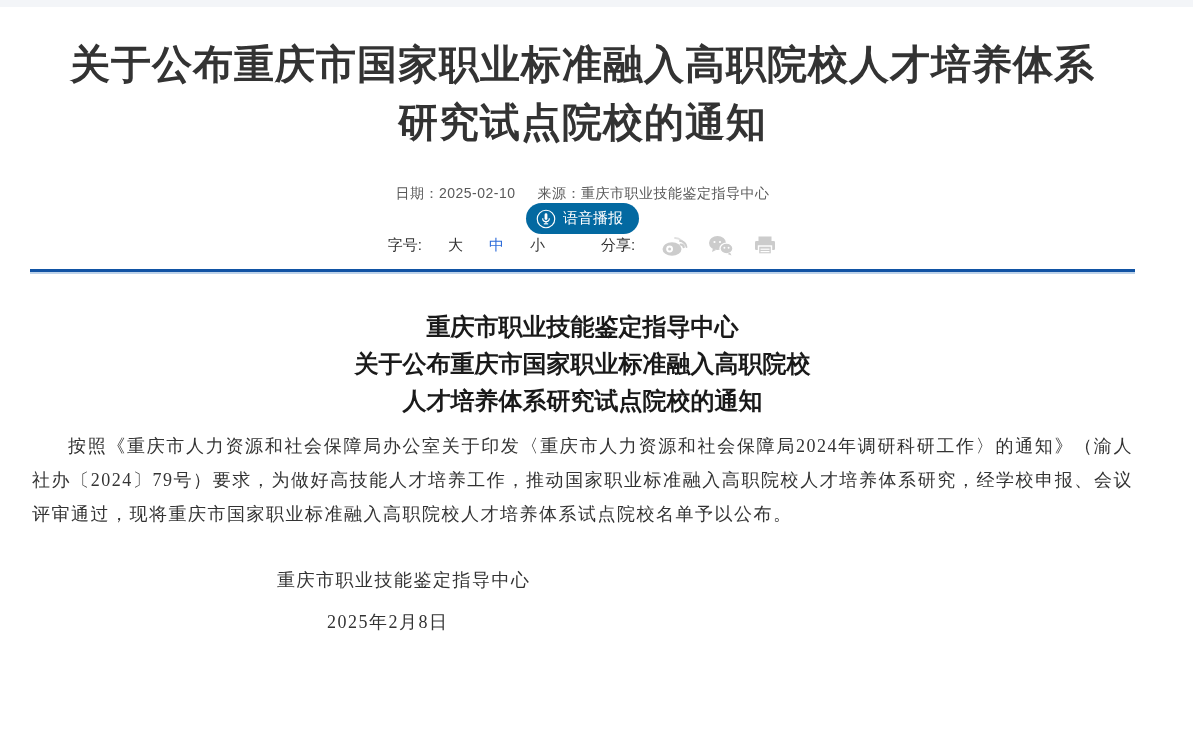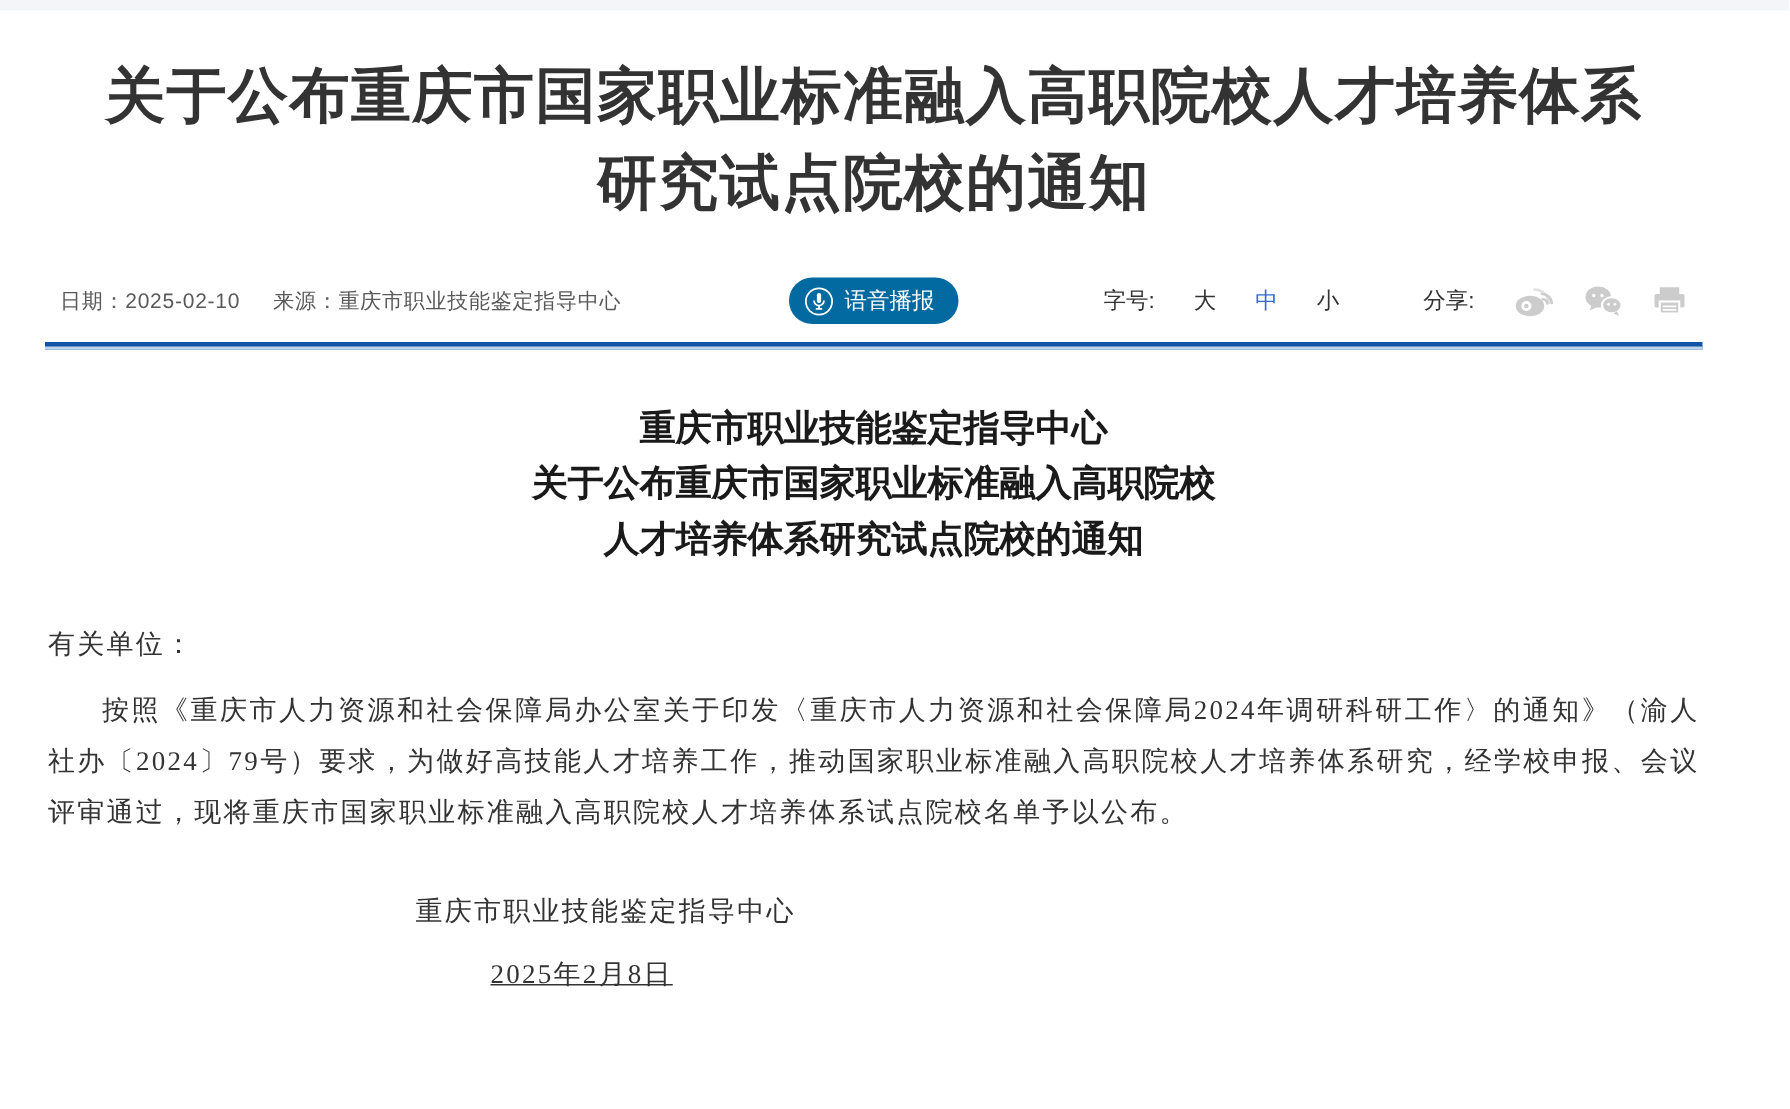--- a/index.html
+++ b/index.html
@@ -25,20 +25,21 @@
     line-height: 58px;
     color: #333;
     padding: 0 30px;
     letter-spacing: 1px;
   }
   .meta-bar {
     margin-top: 34px;
     display: flex;
     align-items: center;
     padding: 0 10px;
+    flex-direction: column;
   }
   .meta-left {
     flex: 1;
     font-size: 14px;
     color: #595959;
     letter-spacing: 0.5px;
   }
   .meta-left .sep { display: inline-block; width: 22px; }
   .meta-center { flex: 0 0 auto; }
   .voice-btn {
@@ -107,21 +108,20 @@
   }
   .signature {
     margin-top: 32px;
     padding-left: 245px;
     line-height: 34px;
   }
   .sign-date {
     margin-top: 8px;
     padding-left: 295px;
     line-height: 34px;
-    text-decoration: underline;
   }
 </style>
 </head>
 <body>
 
 <div class="top-strip"></div>
 
 <div class="page">
 
   <h1 class="doc-title">关于公布重庆市国家职业标准融入高职院校人才培养体系研究试点院校的通知</h1>
@@ -188,19 +188,18 @@
 
   <div class="divider"></div>
 
   <div class="article-header">
     <div>重庆市职业技能鉴定指导中心</div>
     <div>关于公布重庆市国家职业标准融入高职院校</div>
     <div>人才培养体系研究试点院校的通知</div>
   </div>
 
   <div class="article-body">
-    <div class="salutation">有关单位：</div>
     <div class="paragraph">按照《重庆市人力资源和社会保障局办公室关于印发〈重庆市人力资源和社会保障局2024年调研科研工作〉的通知》（渝人社办〔2024〕79号）要求，为做好高技能人才培养工作，推动国家职业标准融入高职院校人才培养体系研究，经学校申报、会议评审通过，现将重庆市国家职业标准融入高职院校人才培养体系试点院校名单予以公布。</div>
     <div class="signature">重庆市职业技能鉴定指导中心</div>
     <div class="sign-date">2025年2月8日</div>
   </div>
 
 </div>
 
 </body></html>

